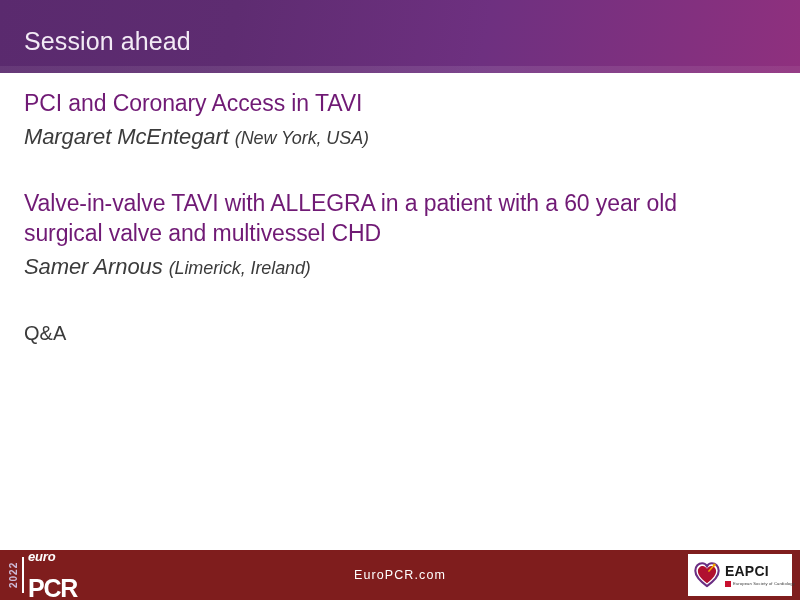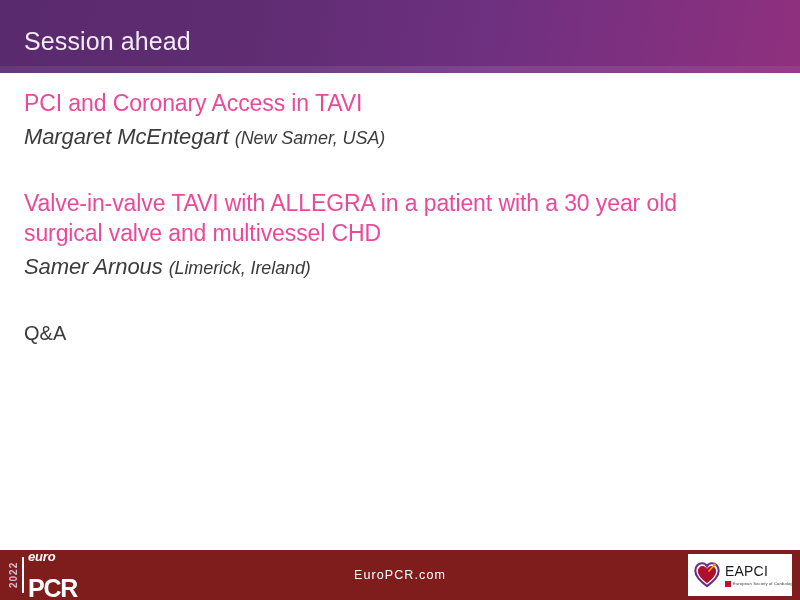--- a/index.html
+++ b/index.html
@@ -57,21 +57,21 @@
   .content {
     position: absolute;
     left: 24px;
     top: 88px;
     width: 752px;
   }
   .session-block {
     margin-bottom: 36px;
   }
   .session-title {
-    color: #ec4899;
+    color: #701a75;
     font-size: 23px;
     font-weight: 400;
     line-height: 30px;
     letter-spacing: -0.1px;
     max-width: 710px;
   }
   .session-speaker {
     margin-top: 5px;
     color: #3b3b3b;
     font-size: 22px;
@@ -183,21 +183,21 @@
     margin-right: 5px;
   }
   .eapci-text {
     display: flex;
     flex-direction: column;
     justify-content: center;
   }
   .eapci-name {
     color: #1a1a1a;
     font-size: 14px;
-    font-weight: 400;
+    font-weight: 700;
     line-height: 15px;
     letter-spacing: 0.2px;
   }
   .eapci-sub-row {
     display: flex;
     align-items: center;
     margin-top: 2px;
   }
   .eapci-sub-mark {
     width: 6px;
@@ -223,26 +223,26 @@
     <div class="header-title">Session ahead</div>
     <div class="header-sheen"></div>
   </div>
 
   <div class="content">
 
     <div class="session-block">
       <div class="session-title">PCI and Coronary Access in TAVI</div>
       <div class="session-speaker">
         <span>Margaret McEntegart</span>
-        <span class="affiliation">(New Samer, USA)</span>
+        <span class="affiliation">(New York, USA)</span>
       </div>
     </div>
 
     <div class="session-block">
-      <div class="session-title">Valve-in-valve TAVI with ALLEGRA in a patient with a 30 year old surgical valve and multivessel CHD</div>
+      <div class="session-title">Valve-in-valve TAVI with ALLEGRA in a patient with a 60 year old surgical valve and multivessel CHD</div>
       <div class="session-speaker">
         <span>Samer Arnous</span>
         <span class="affiliation">(Limerick, Ireland)</span>
       </div>
     </div>
 
 
     <div class="qa-block last">Q&amp;A</div>
 
   </div>

